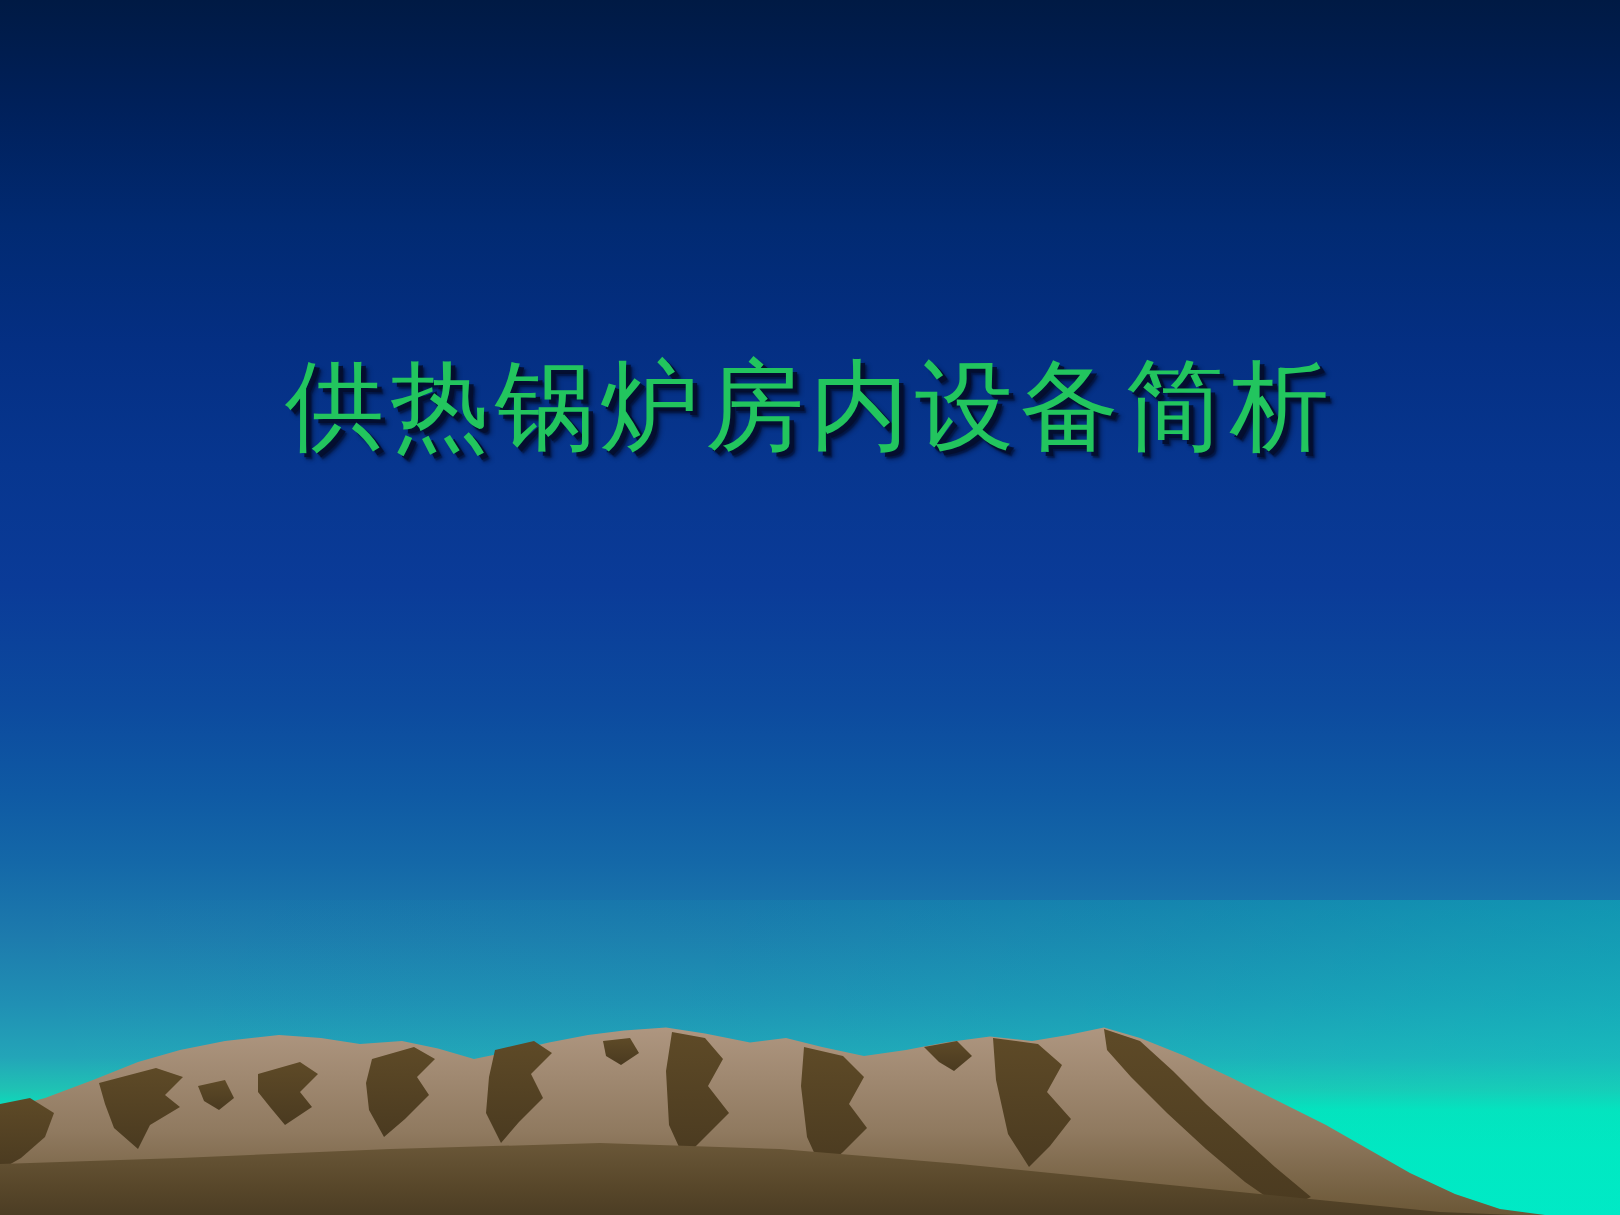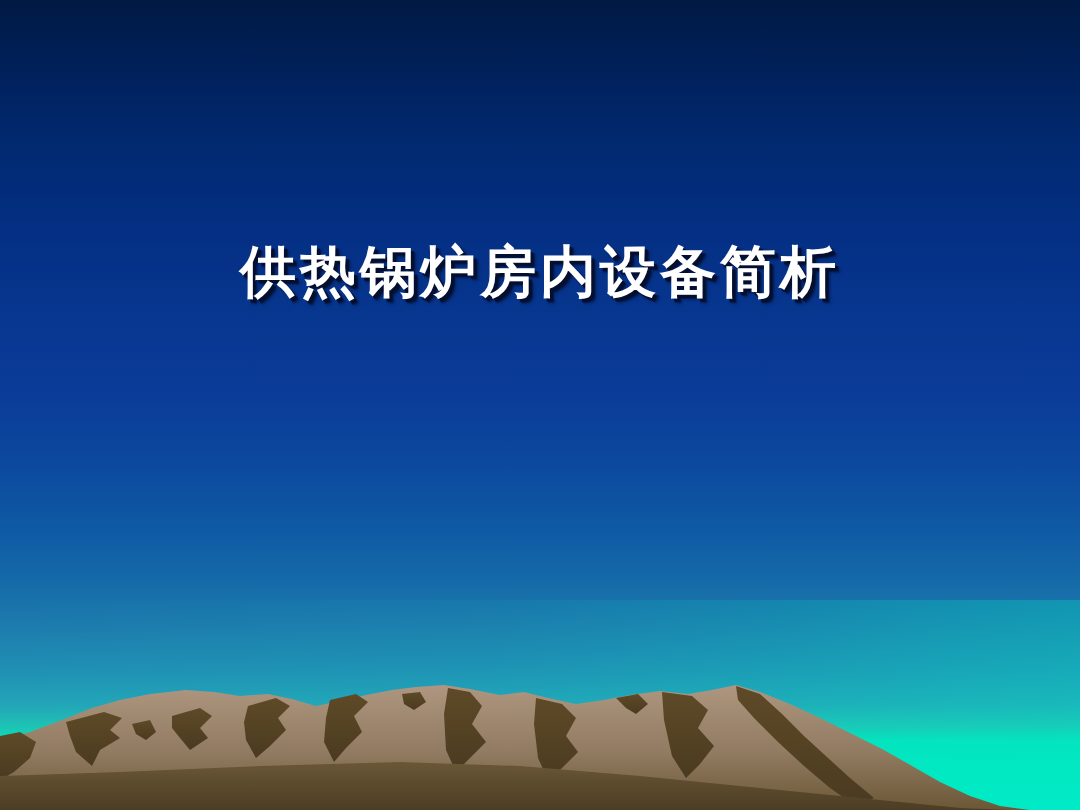--- a/index.html
+++ b/index.html
@@ -68,25 +68,25 @@
     left: 0;
     right: 0;
     top: 196px;
     height: 150px;
     display: flex;
     align-items: center;
     justify-content: center;
     pointer-events: none;
   }
   .title {
-    color: #ffffff;
-    font-size: 56px;
+    color: #22c55e;
+    font-size: 66px;
     line-height: 1.08;
     letter-spacing: 4px;
-    font-weight: 700;
+    font-weight: 400;
     white-space: nowrap;
     text-shadow:
        3px 3px 0px rgba(4,14,46,0.92),
        4px 4px 1px rgba(4,14,46,0.60),
        5px 5px 3px rgba(2,8,30,0.38);
     font-family: "DejaVu Serif", "Liberation Serif", serif;
   }
 </style>
 </head>
 <body>

